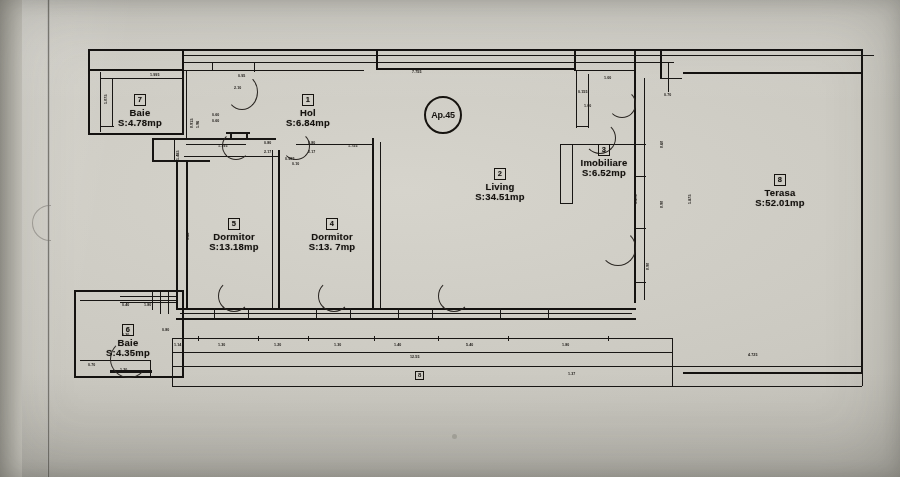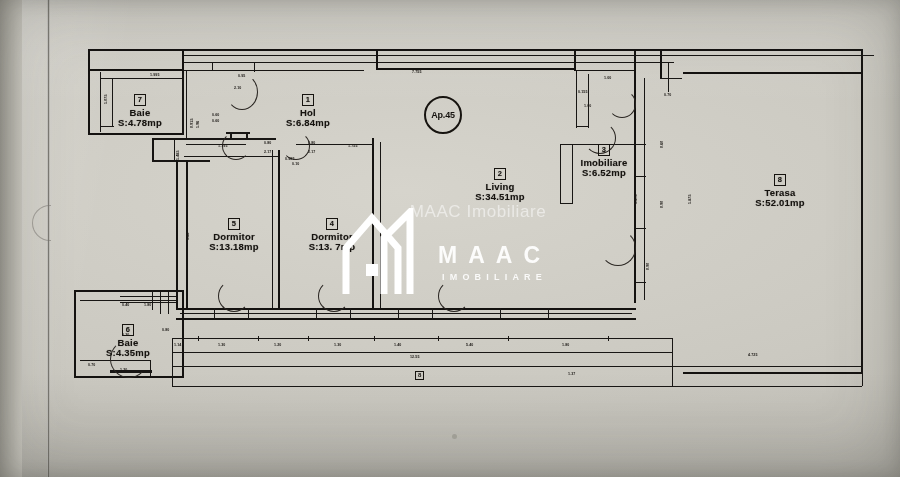--- a/index.html
+++ b/index.html
@@ -325,28 +325,16 @@
     <div class="dim" style="left:410px;top:355px;">12.55</div>
     <div class="dim" style="left:748px;top:353px;">4.725</div>
     <div class="dim" style="left:568px;top:372px;">1.37</div>
 
     <div class="dim" style="left:88px;top:363px;">0.70</div>
     <div class="dim" style="left:120px;top:368px;">1.20</div>
     <div class="dim" style="left:122px;top:333px;">0.30</div>
     <div class="dim" style="left:162px;top:328px;">0.80</div>
   </div>
 
-  <div id="wm">
-    <div id="wm-text-faint">MAAC Imobiliare</div>
-    <svg id="wm-mark" width="104" height="88" viewBox="0 0 104 88">
-      <g fill="none" stroke="#ffffff" stroke-width="7">
-        <path d="M8 86 V40 L34 10 L60 40 V86"></path>
-        <path d="M46 86 V30 L72 4 L72 86"></path>
-      </g>
-      <rect x="28" y="56" width="12" height="12" fill="#ffffff"></rect>
-    </svg>
-    <div id="wm-word">MAAC</div>
-    <div id="wm-sub">IMOBILIARE</div>
-  </div>
 
   <div id="speck"></div>
   <div id="vignette"></div>
 </div>
 
 </body></html>

